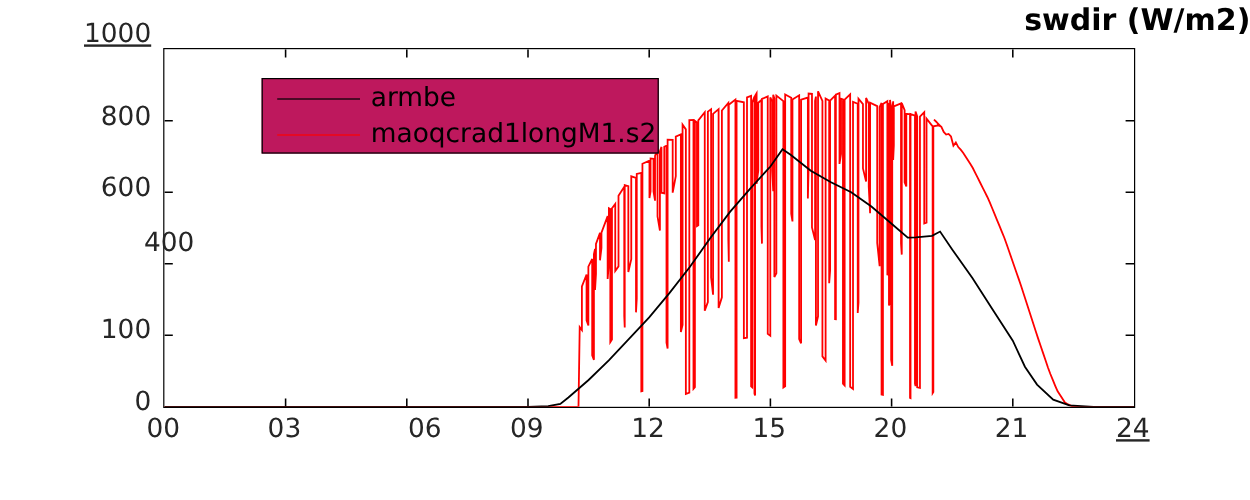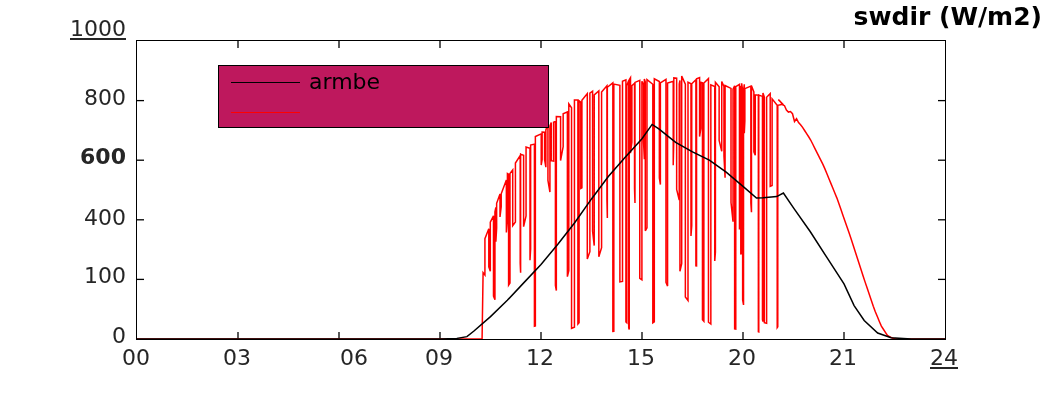--- a/index.html
+++ b/index.html
@@ -149,22 +149,22 @@
       <g id="series-g">
           <polyline points="0.00,298.00 345.08,298.00 346.09,231.60 347.92,234.04 347.92,197.61 351.80,187.73 351.80,225.86 353.31,230.17 353.31,181.19 356.49,174.81 356.49,255.04 357.94,258.84 357.94,170.76 358.87,166.46 358.87,200.70 359.64,187.29 359.64,162.27 363.00,153.03 363.00,175.97 364.21,165.59 364.21,152.85 369.37,139.09 369.37,191.41 370.42,178.04 370.42,132.51 371.59,133.14 371.59,244.14 372.98,242.00 372.98,132.51 375.71,128.92 375.71,184.75 378.42,180.96 378.42,122.05 383.20,114.62 383.20,222.30 383.61,231.82 383.61,113.28 386.61,114.19 386.61,185.70 389.06,175.03 389.06,105.92 393.00,107.22 393.00,219.29 393.63,207.86 393.63,103.99 397.42,103.08 397.42,285.18 398.36,284.91 398.36,95.48 404.21,92.81 404.21,124.00 405.13,118.60 405.13,91.01 407.59,91.25 407.59,118.62 408.86,126.19 408.86,88.96 410.94,82.90 410.94,139.39 412.93,151.07 412.93,84.87 414.22,81.45 414.22,119.61 416.56,120.10 416.56,81.34 418.41,80.45 418.41,244.47 419.34,249.51 419.34,75.43 423.57,75.63 423.57,119.59 426.16,105.72 426.16,72.82 430.39,70.90 430.39,235.66 431.81,229.66 431.81,62.91 434.55,66.81 434.55,287.31 437.44,286.14 437.44,59.08 440.90,59.01 440.90,283.10 442.09,281.73 442.09,59.71 443.80,61.10 443.80,147.41 444.92,146.71 444.92,59.36 450.29,52.58 450.29,217.90 452.89,210.71 452.89,52.03 455.58,50.12 455.58,190.31 457.22,204.62 457.22,53.90 461.83,49.93 461.83,215.70 464.58,206.76 464.58,51.11 469.93,44.78 469.93,158.40 470.34,177.09 470.34,46.27 475.85,41.91 475.85,290.43 476.83,290.32 476.83,43.05 482.88,44.29 482.88,240.79 485.50,240.45 485.50,40.18 488.92,38.86 488.92,280.98 489.81,281.78 489.81,44.65 491.71,39.40 491.71,286.99 492.23,288.55 492.23,38.78 493.50,36.70 493.50,112.23 494.89,101.29 494.89,44.62 497.53,42.31 497.53,147.43 497.97,162.01 497.97,41.39 502.78,39.38 502.78,237.26 504.91,238.83 504.91,40.27 506.53,43.47 506.53,100.84 507.35,118.33 507.35,37.96 508.30,40.97 508.30,189.86 509.98,186.72 509.98,38.61 515.81,43.24 515.81,281.91 517.31,280.88 517.31,37.72 522.35,40.50 522.35,137.04 523.39,143.55 523.39,41.82 528.97,38.40 528.97,241.46 530.57,245.11 530.57,42.08 536.22,40.29 536.22,124.35 536.82,99.52 536.82,36.92 539.65,37.25 539.65,148.45 542.24,159.09 542.24,43.06 542.94,39.50 542.94,230.27 544.70,222.58 544.70,35.10 548.35,43.07 548.35,255.94 551.00,259.50 551.00,41.16 553.98,42.71 553.98,195.02 554.74,184.74 554.74,42.76 558.90,38.69 558.90,224.92 559.55,224.99 559.55,37.84 562.58,36.52 562.58,95.61 563.86,87.36 563.86,41.29 565.46,41.88 565.46,278.72 566.87,280.28 566.87,41.97 571.46,37.60 571.46,281.25 573.84,283.05 573.84,43.86 577.77,45.49 577.77,219.88 578.41,211.18 578.41,41.24 582.13,45.82 582.13,99.35 584.74,110.29 584.74,40.62 586.96,45.48 586.96,114.67 588.08,136.69 588.08,44.56 594.01,47.44 594.01,161.46 596.03,180.79 596.03,48.17 597.63,44.81 597.63,287.80 598.78,288.02 598.78,45.64 602.47,43.29 602.47,188.38 603.12,185.86 603.12,44.94 603.80,47.12 603.80,213.62 604.68,210.65 604.68,42.26 605.64,49.47 605.64,258.96 606.53,263.88 606.53,49.67 607.31,43.37 607.31,92.34 607.86,80.24 607.86,47.68 613.85,45.17 613.85,161.95 614.47,171.14 614.47,44.80 616.86,50.83 616.86,110.94 618.26,114.32 618.26,53.83 621.35,54.18 621.35,290.64 621.78,290.82 621.78,54.05 625.46,55.41 625.46,278.61 625.95,280.65 625.95,52.00 627.34,56.09 627.34,281.71 629.62,282.30 629.62,56.20 633.21,52.53 633.21,145.29 635.11,144.57 635.11,57.85 640.20,64.32 640.20,286.56 640.78,285.66 640.78,64.31 645.95,63.35 641.35,58.62 643.37,60.50 645.39,63.59 647.41,64.50 649.43,68.96 651.45,71.09 653.47,70.58 655.49,72.72 657.51,80.42 659.53,77.68 661.55,81.56 663.57,83.68 665.59,86.35 667.61,89.47 669.63,92.60 671.65,95.73 673.67,99.01 675.69,103.03 677.71,107.06 679.73,111.08 681.75,115.10 683.77,119.13 685.79,123.15 687.81,127.62 689.83,132.54 691.85,137.45 693.87,142.37 695.89,147.29 697.91,152.20 699.93,157.12 701.95,162.78 703.97,168.59 705.99,174.40 708.01,180.22 710.03,186.03 712.05,191.84 714.07,197.72 716.09,203.98 718.11,210.24 720.13,216.50 722.15,222.75 724.17,229.01 726.19,235.27 728.21,241.38 730.23,247.34 732.25,253.30 734.27,259.26 736.29,265.22 738.31,270.66 740.33,275.58 742.35,280.49 744.37,285.11 746.39,288.24 748.41,291.37 750.43,294.50 752.45,295.76 754.47,296.66 756.49,297.55 758.51,298.00 759.18,298.00 808.00,298.00" fill="none" stroke="#ff0000" stroke-width="1.5" stroke-linejoin="miter" stroke-linecap="butt"></polyline>
           <polyline points="0.00,298.00 33.67,298.00 67.33,298.00 101.00,298.00 134.67,298.00 168.33,298.00 202.00,298.00 235.67,298.00 269.33,298.00 303.00,298.00 319.83,297.40 329.93,295.62 336.67,290.25 353.50,275.65 370.33,259.26 387.17,241.38 404.00,223.50 420.83,203.24 437.67,181.78 454.50,157.94 471.33,135.59 488.17,116.22 505.00,97.74 515.10,83.44 521.83,87.91 538.67,101.32 555.50,110.86 572.33,119.20 589.17,131.12 606.00,145.42 619.47,157.05 626.20,156.75 639.67,155.56 646.40,151.98 656.50,166.88 673.33,190.72 690.17,216.94 707.00,242.87 717.10,264.62 727.20,279.52 740.67,292.04 754.13,296.81 774.33,298.00 808.00,298.00" fill="none" stroke="#000000" stroke-width="1.5" stroke-linejoin="miter" stroke-linecap="butt"></polyline>
         </g>
     </svg>
   </div>
 
   <div id="yticks">
       <div class="ytick-wrap" style="top: 323px;">0</div>
       <div class="ytick-wrap" style="top: 263.4px;">100</div>
-      <div class="ytick-wrap" style="top: 205px;">400</div>
-      <div class="ytick-wrap" style="top: 144.2px; font-weight: bold;">600</div>
+      <div class="ytick-wrap" style="top: 190px; padding-left: 36px;">400</div>
+      <div class="ytick-wrap" style="top: 144.2px;">600</div>
       <div class="ytick-wrap" style="top: 84.6px;">800</div>
       <div class="ytick-wrap" style="top: 16px; text-decoration: underline;">1000</div>
     </div>
   <div id="xticks">
       <div class="xtick-wrap" style="left: 136px;">00</div>
       <div class="xtick-wrap" style="left: 237px;">03</div>
       <div class="xtick-wrap" style="left: 338px; text-align: right;">06</div>
       <div class="xtick-wrap" style="left: 439px;">09</div>
       <div class="xtick-wrap" style="left: 540px;">12</div>
       <div class="xtick-wrap" style="left: 641px;">15</div>
@@ -174,16 +174,17 @@
     </div>
 
 
   <div id="legend-box">
     <div class="legend-row r0">
       <span class="legend-swatch" style="border-top-color: rgb(0, 0, 0);"></span>
       <span class="legend-text">armbe</span>
     </div>
     <div class="legend-row r1">
       <span class="legend-swatch" style="border-top-color: rgb(255, 0, 0);"></span>
+      <span class="legend-text">maoqcrad1longM1.s2</span>
     </div>
   </div>
 
 </div>
 
 </body></html>

